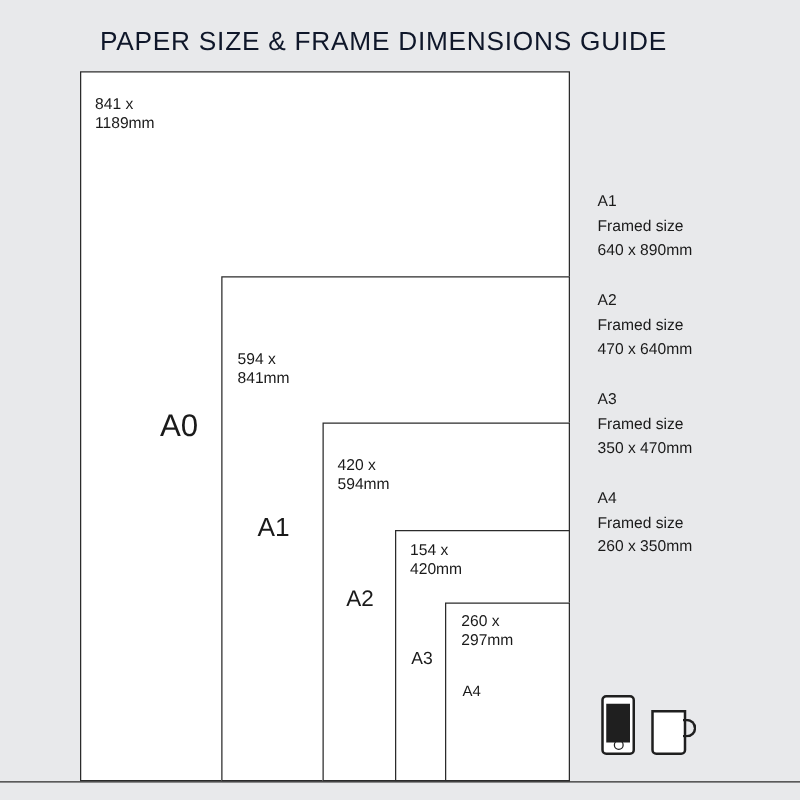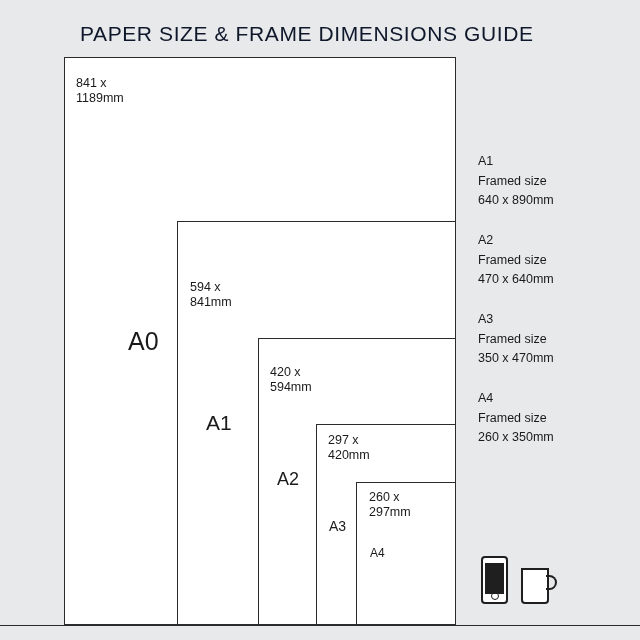--- a/index.html
+++ b/index.html
@@ -172,21 +172,21 @@
 <div class="dims" id="dims-a1">594 x
 841mm</div>
 <div class="name" id="name-a1">A1</div>
 
 <div class="paper" id="paper-a2"></div>
 <div class="dims" id="dims-a2">420 x
 594mm</div>
 <div class="name" id="name-a2">A2</div>
 
 <div class="paper" id="paper-a3"></div>
-<div class="dims" id="dims-a3">297 x
+<div class="dims" id="dims-a3">154 x
 420mm</div>
 <div class="name" id="name-a3">A3</div>
 
 <div class="paper" id="paper-a4"></div>
 <div class="dims" id="dims-a4">260 x
 297mm</div>
 <div class="name" id="name-a4">A4</div>
 
 <div class="legend-block" id="legend-a1">A1
 Framed size

